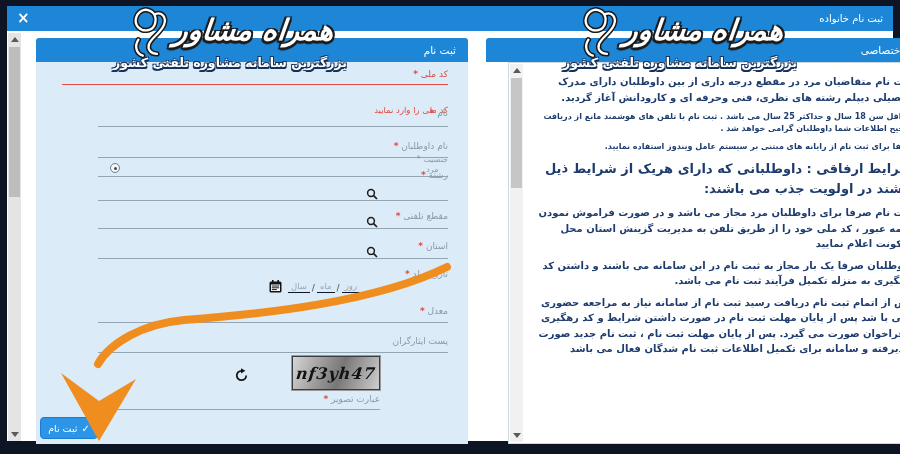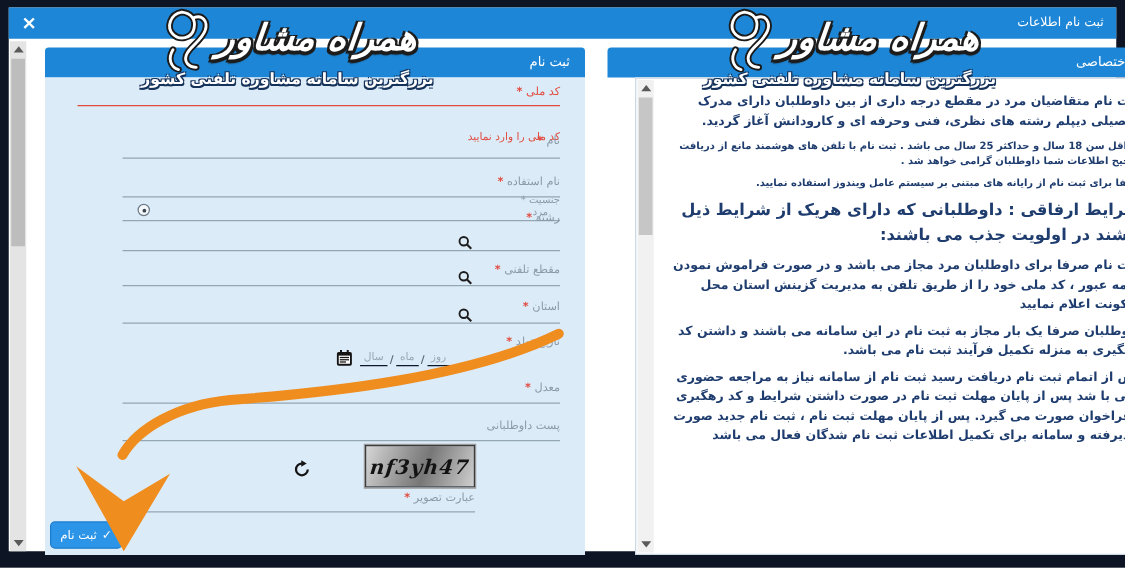--- a/index.html
+++ b/index.html
@@ -78,21 +78,21 @@
   .wm-1{ left:65px; } .wm-2{ left:515px; }
 </style>
 </head>
 <body>
 
 <div class="stage">
   <div class="inner"></div>
 
   <div class="titlebar">
     <span class="close-x">×</span>
-    <span class="titlebar-label">ثبت نام اطلاعات</span>
+    <span class="titlebar-label">ثبت نام خانواده</span>
   </div>
 
   <div class="page-scroll">
     <div class="tri-up"></div>
     <div class="page-thumb"></div>
     <div class="tri-down"></div>
   </div>
 
   <div class="form-header">
     <span>ثبت نام</span>
@@ -105,21 +105,21 @@
     </div>
     <div class="uline red" style="left:26px; right:20px; top:22px;"></div>
     <div class="err-msg" style="top:43px;margin-left:28px;">کد ملی را وارد نمایید</div>
 
     <div class="flabel" style="top:46px;">
       <span>نام</span> <span class="star">*</span>
     </div>
     <div class="uline" style="left:62px; right:20px; top:64px;"></div>
 
     <div class="flabel" style="top:79px;">
-      <span>نام استفاده</span> <span class="star">*</span>
+      <span>نام داوطلبان</span> <span class="star">*</span>
     </div>
     <div class="uline" style="left:62px; right:20px; top:95px;"></div>
 
     <div class="two-line" style="top:93px;">
       <div><span>جنسیت</span> <span class="star">*</span></div>
       <div>مرد</div>
     </div>
     <div class="radio" style="left:74px; top:101px;"></div>
     <div class="uline" style="left:62px; right:20px; top:114px;"></div>
 
@@ -169,21 +169,21 @@
           <rect x="8.4" y="0" width="1.6" height="3" fill="#141414"></rect>
       </svg>
     </div>
 
     <div class="flabel" style="top:244px;">
       <span>معدل</span> <span class="star">*</span>
     </div>
     <div class="uline" style="left:62px; right:20px; top:260px;"></div>
 
     <div class="flabel" style="top:274px;">
-      <span>پست داوطلبانی</span>
+      <span>پست ایثارگران</span>
     </div>
     <div class="uline" style="left:62px; right:20px; top:290px;"></div>
 
     <div class="captcha">
       <span>nf3yh47</span>
     </div>
     <svg class="refresh-ic" width="15" height="15" viewBox="0 0 15 15">
       <path d="M12.2 7.5 A 4.7 4.7 0 1 1 7.5 2.8" fill="none" stroke="#141414" stroke-width="1.8"></path>
       <polygon points="7,0.2 11.4,2.8 7,5.4" fill="#141414"></polygon>
     </svg>

